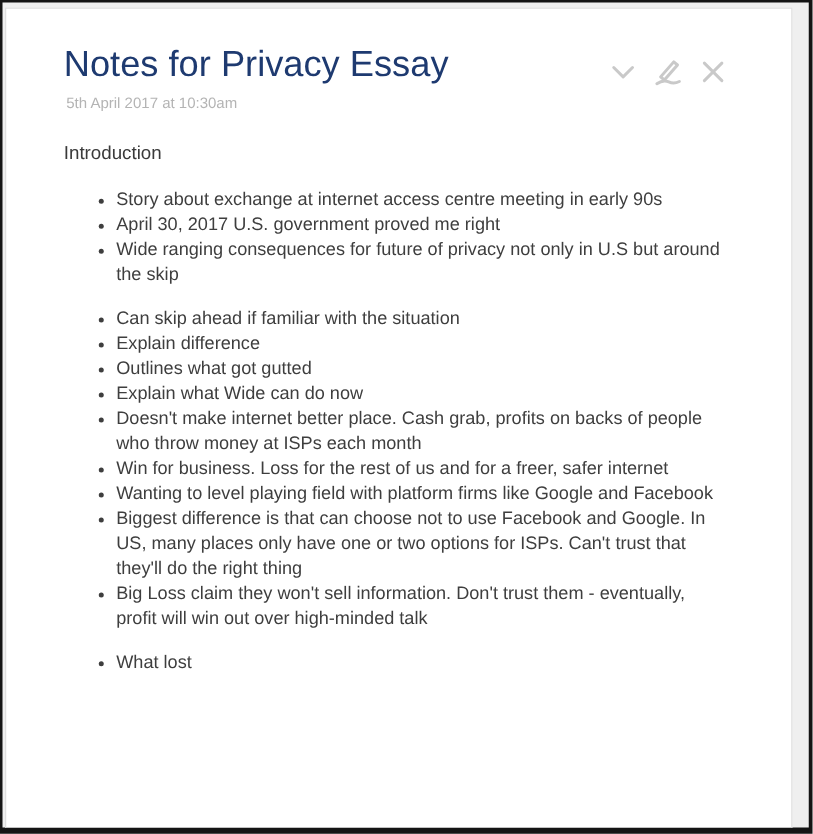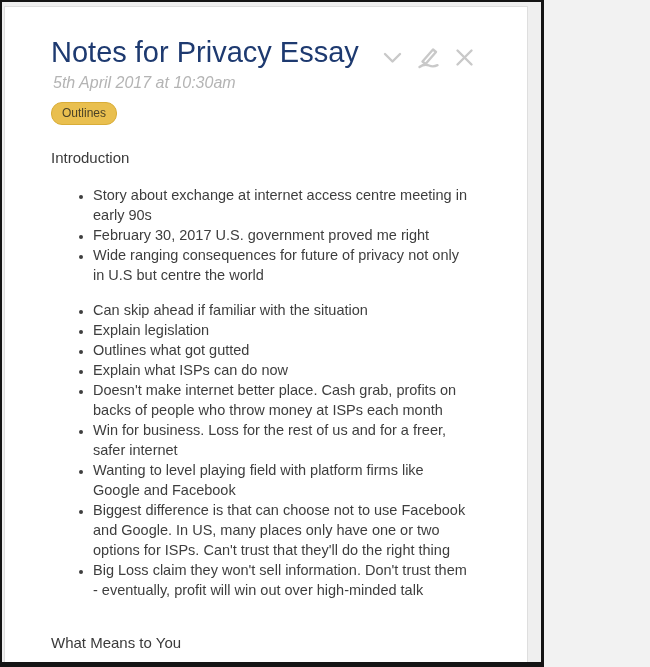--- a/index.html
+++ b/index.html
@@ -2,38 +2,38 @@
 <html><head>
 <meta charset="utf-8">
 <style>
   html,body{margin:0;padding:0;}
   body{
     width:650px;height:667px;overflow:hidden;
     font-family:"Liberation Sans","DejaVu Sans",sans-serif;
     background:#f2f2f2;
   }
   .screen{
-    position:relative;width:544px;height:667px;box-sizing:border-box;
+    position:relative;width:650px;height:667px;box-sizing:border-box;
     background:#efefef;
     border:2px solid #141414;border-right-width:3px;border-bottom-width:5px;
     overflow:hidden;
   }
   .card{
     position:absolute;left:2px;top:4px;right:13px;height:720px;
     background:#ffffff;border:1px solid #dedede;box-sizing:border-box;
   }
   .content{
     padding:28px 40px 0 46px;
   }
   .note-title{
     margin:0;font-size:29px;font-weight:400;line-height:34px;
     color:#1e3a70;letter-spacing:0;
   }
   .note-date{
-    margin:6px 0 0 2px;font-size:16px;color:#b4b4b4;line-height:15px;font-style:italic;
+    margin:6px 0 0 2px;font-size:12px;color:#b4b4b4;line-height:15px;
   }
   .tag-row{margin:12px 0 0 0;}
   .tag-pill{
     display:inline-block;background:#e9bf4f;border:1px solid #d9ad38;
     color:#4a4227;font-size:12px;line-height:14px;padding:3px 10px 4px 10px;
     border-radius:11px;cursor:pointer;
   }
   .section h2{
     margin:30px 0 0 0;font-size:15px;font-weight:400;color:#3a3a3a;
     line-height:25px;
@@ -71,50 +71,46 @@
       </svg>
       <svg width="25" height="25" viewBox="0 0 25 25">
         <line x1="5.5" y1="5.5" x2="19.5" y2="19.5"></line>
         <line x1="19.5" y1="5.5" x2="5.5" y2="19.5"></line>
       </svg>
     </div>
 
     <div class="content">
       <h1 class="note-title">Notes for Privacy Essay</h1>
       <div class="note-date">5th April 2017 at 10:30am</div>
-      <div class="tag-row">
-        <span class="tag-pill">Outlines</span>
-      </div>
 
       <div id="sections">
   <div class="section">
     <h2>Introduction</h2>
     <ul>
               <li>Story about exchange at internet access centre meeting in early 90s</li>
-              <li>February 30, 2017 U.S. government proved me right</li>
-              <li>Wide ranging consequences for future of privacy not only in U.S but centre the world</li>
+              <li>April 30, 2017 U.S. government proved me right</li>
+              <li>Wide ranging consequences for future of privacy not only in U.S but around the skip</li>
             </ul>
   </div>
 
   <div class="section">
     <ul>
               <li>Can skip ahead if familiar with the situation</li>
-              <li>Explain legislation</li>
+              <li>Explain difference</li>
               <li>Outlines what got gutted</li>
-              <li>Explain what ISPs can do now</li>
+              <li>Explain what Wide can do now</li>
               <li>Doesn't make internet better place. Cash grab, profits on backs of people who throw money at ISPs each month</li>
               <li>Win for business. Loss for the rest of us and for a freer, safer internet</li>
               <li>Wanting to level playing field with platform firms like Google and Facebook</li>
               <li>Biggest difference is that can choose not to use Facebook and Google. In US, many places only have one or two options for ISPs. Can't trust that they'll do the right thing</li>
               <li>Big Loss claim they won't sell information. Don't trust them - eventually, profit will win out over high-minded talk</li>
             </ul>
   </div>
 
   <div class="section">
-    <h2>What Means to You</h2>
     <ul>
               <li>What lost</li>
             </ul>
   </div>
 </div>
     </div>
   </div>
 </div>
 
 </body></html>

